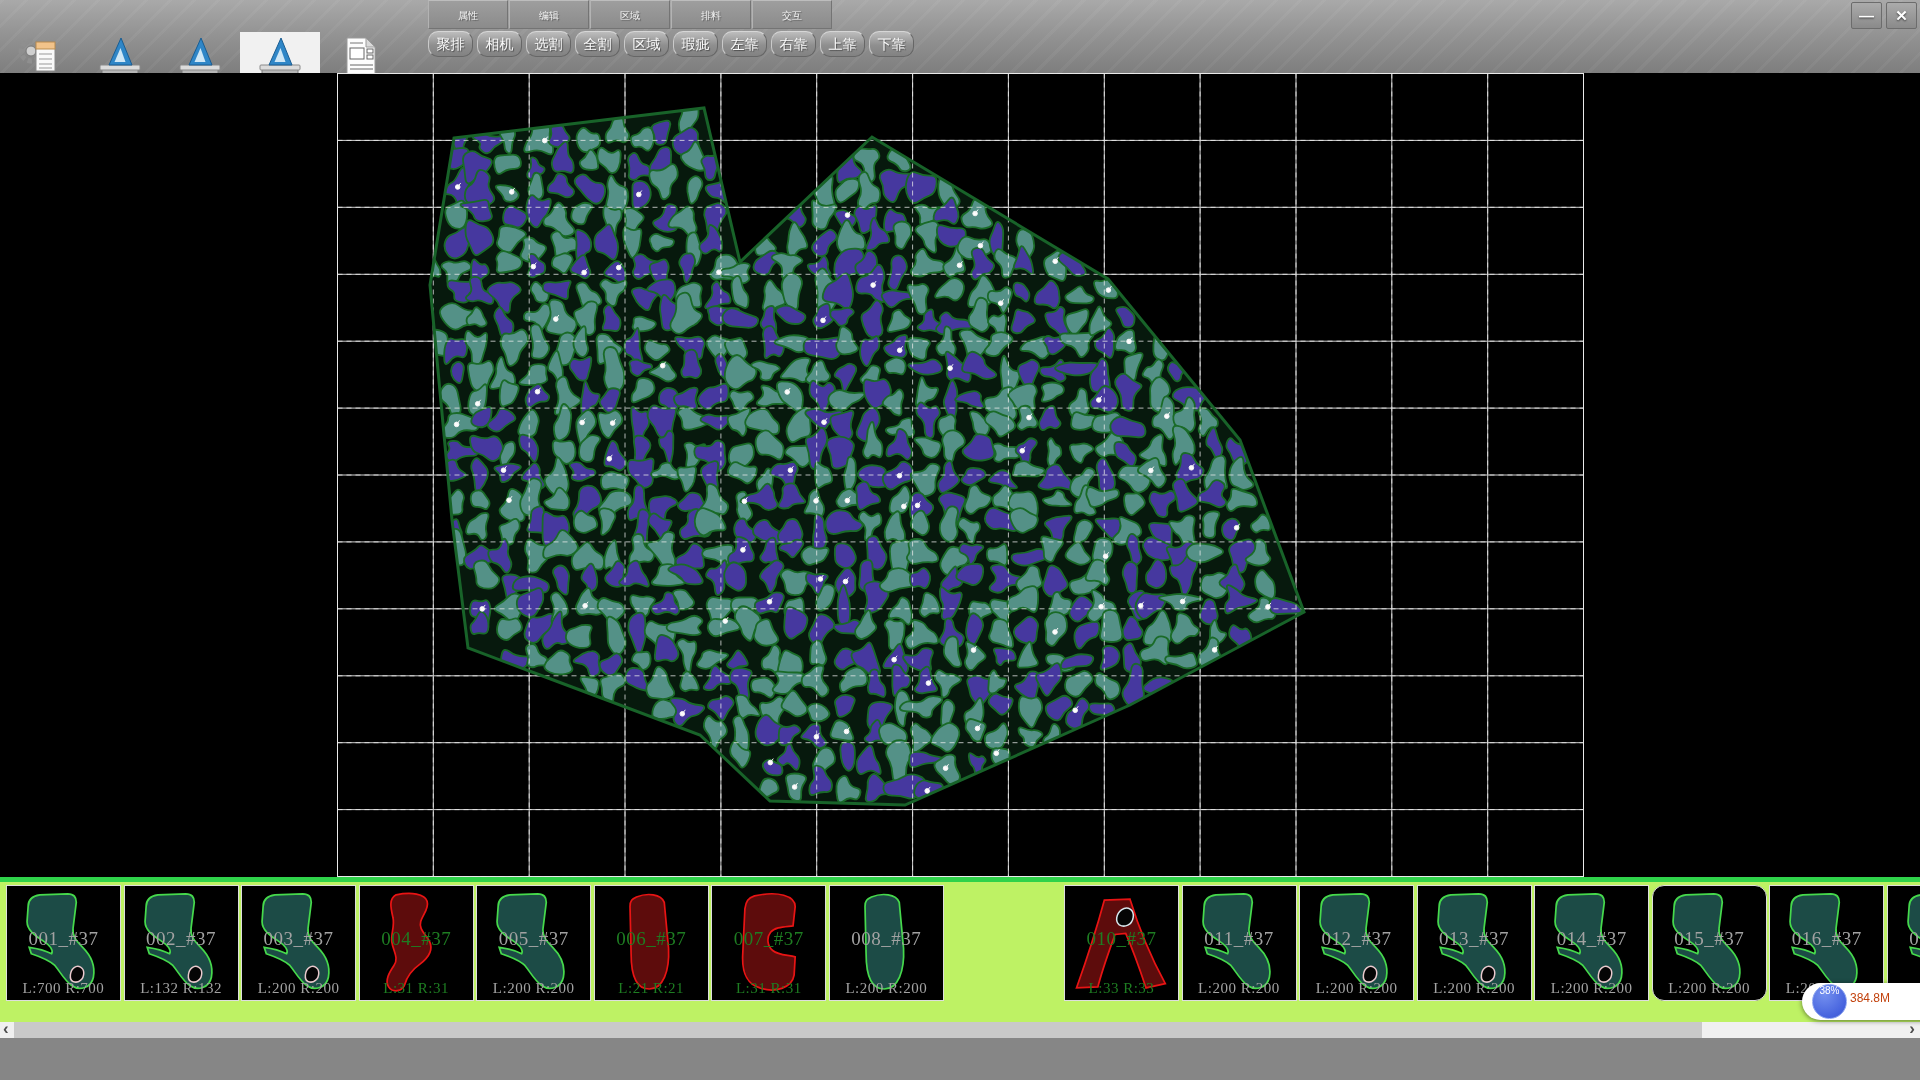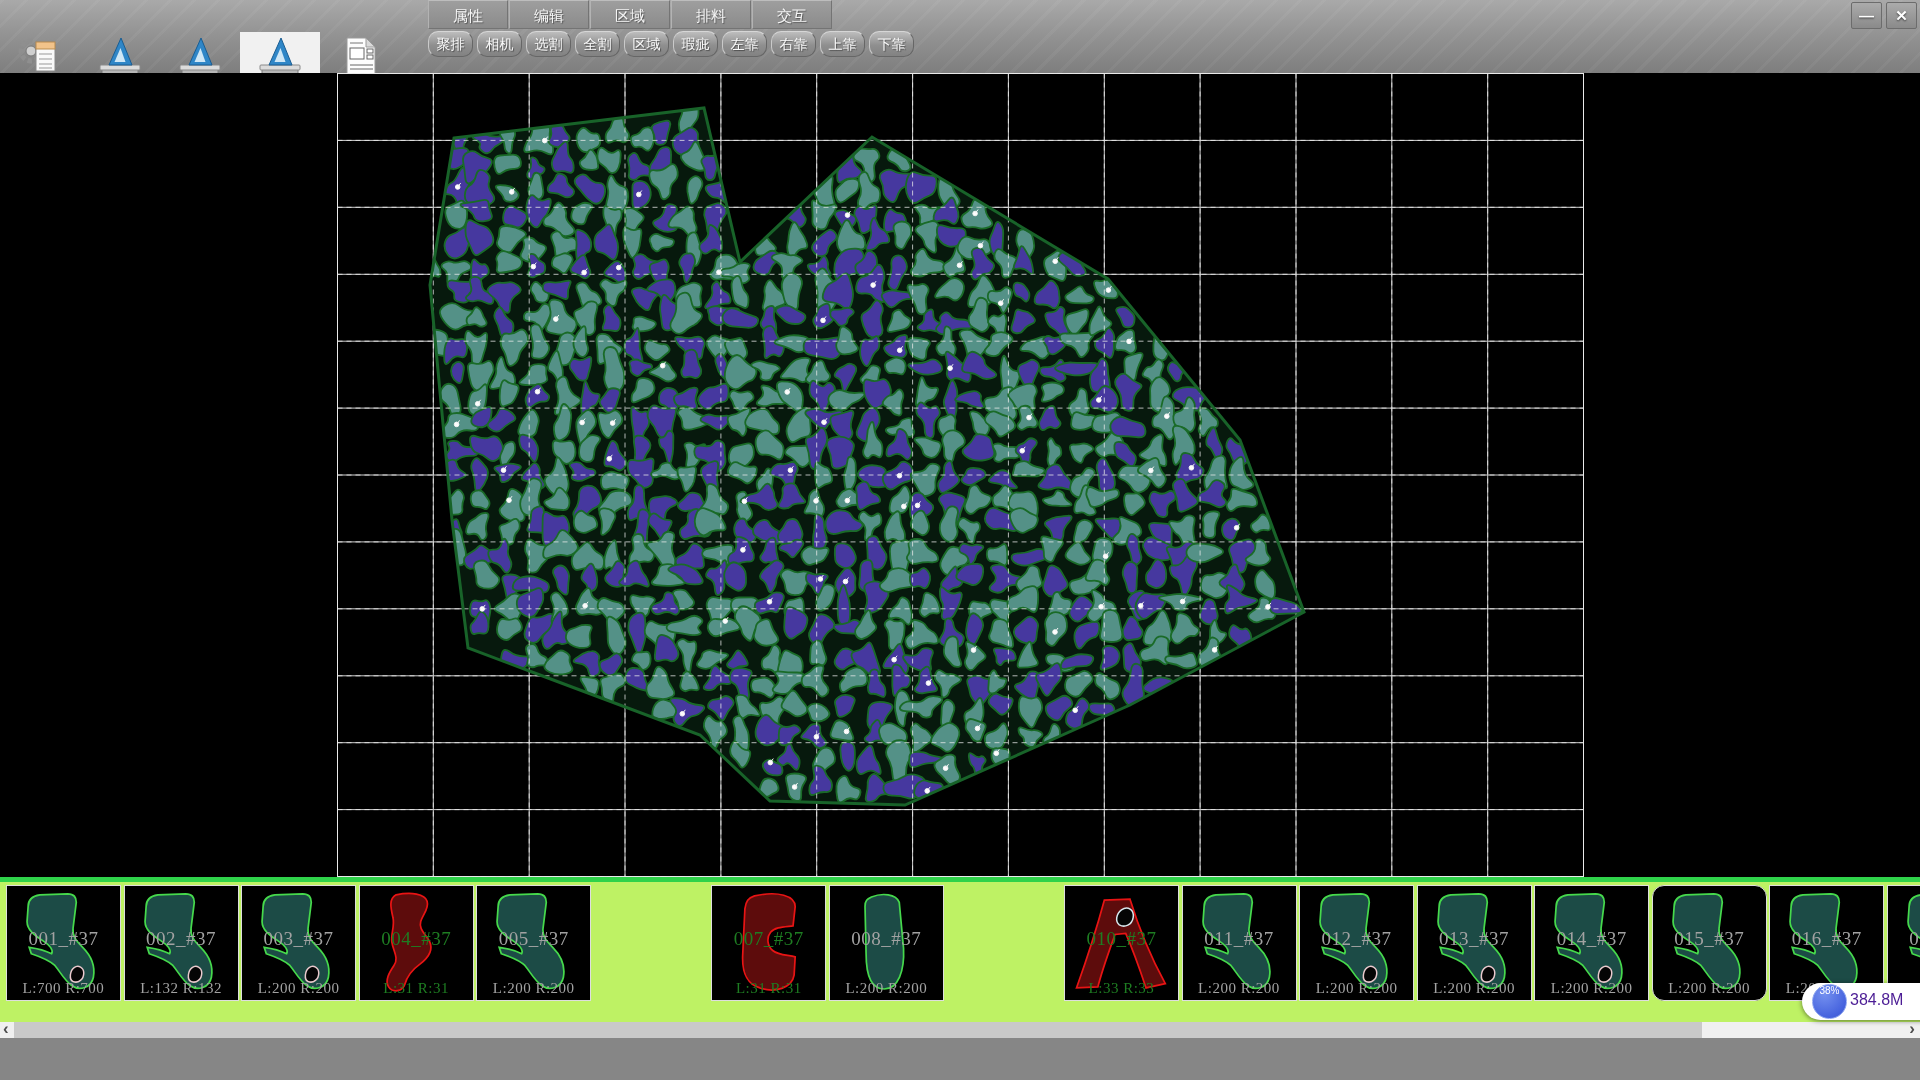--- a/index.html
+++ b/index.html
@@ -14,21 +14,21 @@
   .icon-buttons{position:absolute;left:0;top:0;display:flex;}
   .icon-btn{width:80px;height:73px;display:flex;flex-direction:column;align-items:center;
     padding-top:3px;box-sizing:border-box;cursor:pointer;margin-top:32px;}
   .icon-btn.active{background:#f1f1f1;}
   .big-icon{width:46px;height:44px;display:block;}
   .big-icon svg{width:100%;height:100%;}
   .icon-label{font-size:15px;color:#fdfdfd;text-shadow:1px 1px 1px rgba(0,0,0,.45);margin-top:1px;}
   .icon-btn.active .icon-label{color:#bcbcbc;text-shadow:none;}
 
   .menu-row{position:absolute;left:428px;top:0;height:29px;display:flex;}
-  .menu-btn{width:80px;height:29px;line-height:29px;text-align:center;color:#f5f5f5;font-size:15px;
+  .menu-btn{width:80px;height:29px;line-height:29px;text-align:center;color:#f5f5f5;font-size:10px;
     text-shadow:1px 1px 1px rgba(0,0,0,.4);cursor:pointer;
     background:linear-gradient(180deg,#9e9e9e,#8b8b8b);
     border:1px solid #747474;border-top-color:#bdbdbd;border-left-color:#b3b3b3;box-sizing:border-box;
     margin-right:1px;}
   .action-row{position:absolute;left:428px;top:31px;display:flex;gap:4px;}
   .action-btn{min-width:45px;padding:0 3px;height:26px;line-height:25px;text-align:center;font-size:14px;
     color:#fafafa;text-shadow:1px 1px 1px rgba(0,0,0,.45);cursor:pointer;
     background:linear-gradient(180deg,#bdbdbd,#8f8f8f 55%,#828282);
     border:1px solid #666;border-top-color:#d6d6d6;border-left-color:#cacaca;border-radius:10px;
     box-sizing:border-box;}
@@ -51,21 +51,21 @@
   .part-name{position:absolute;top:42px;width:100%;text-align:center;
     font-family:"Liberation Serif",serif;font-size:19px;letter-spacing:.5px;}
   .part-lr{position:absolute;bottom:3px;width:100%;text-align:center;
     font-family:"Liberation Serif",serif;font-size:15px;letter-spacing:.5px;}
   .theme-teal .part-name,.theme-teal .part-lr{color:#a2a2a2;}
   .theme-red .part-name,.theme-red .part-lr{color:#1e7d22;}
 
   
   .memory-pill{position:absolute;left:1802px;top:983px;width:130px;height:37px;background:#fff;
     border-radius:19px 0 0 19px;box-shadow:0 1px 5px rgba(0,0,0,.5);z-index:4;}
-  .memory-pill span{position:absolute;left:48px;top:8px;font-size:16px;color:#4c1d95;}
+  .memory-pill span{position:absolute;left:48px;top:8px;font-size:12px;color:#c2410c;}
   .progress-circle{position:absolute;left:1812px;top:984px;width:35px;height:35px;border-radius:50%;
     background:radial-gradient(circle at 35% 28%,#7490ef,#4663de 70%,#3d55c9);
     border:1px solid #8ea6f1;box-sizing:border-box;color:#fff;font-size:10px;z-index:5;
     display:flex;align-items:flex-start;justify-content:center;}
 
   
   .hscroll{position:absolute;left:0;top:1022px;width:1920px;height:16px;background:#f0f0f0;}
   .hscroll .thumb{position:absolute;left:14px;top:0;width:1688px;height:16px;background:#c9c9c9;}
   .hscroll .arrow{position:absolute;top:-1px;height:16px;line-height:16px;color:#4f4f4f;
     font-size:17px;font-weight:bold;z-index:2;cursor:pointer;}
@@ -1042,20 +1042,27 @@
         <div class="part-name">004_#37</div>
         <div class="part-lr">L:31 R:31</div>
       </div>
       <div class="part-cell theme-teal" style="left: 476.2px;">
         <svg viewBox="0 0 100 100" preserveAspectRatio="xMidYMid meet">
           <path d="M27,5 C20,6 16,9 16,16 L15,30 C15,38 22,43 30,48 C36,52 40,56 38,60 C32,57 24,55 17,54 L19,60 C28,63 36,66 41,71 C46,77 50,85 57,90 C64,95 75,92 77,82 C79,71 75,62 67,54 C61,48 57,43 58,36 L61,12 C61,7 59,4 53,4 Z" fill="#1c4b46" stroke="#46d94c" stroke-width="1.6"></path>
         </svg>
         <div class="part-name">005_#37</div>
         <div class="part-lr">L:200 R:200</div>
       </div>
+      <div class="part-cell theme-red" style="left: 593.75px;">
+        <svg viewBox="0 0 100 100" preserveAspectRatio="xMidYMid meet">
+          <path d="M35,7 C45,3 58,4 61,12 L65,55 C66,76 60,93 47,93 C35,93 30,80 30,60 L29,16 C29,10 31,9 35,7 Z" fill="#5d0c0c" stroke="#e81414" stroke-width="1.6"></path>
+        </svg>
+        <div class="part-name">006_#37</div>
+        <div class="part-lr">L:21 R:21</div>
+      </div>
       <div class="part-cell theme-red" style="left: 711.3px;">
         <svg viewBox="0 0 100 100" preserveAspectRatio="xMidYMid meet">
           <path d="M36,6 C58,1 74,6 74,16 L72,34 C64,35 55,35 51,40 C47,45 48,53 53,57 C59,62 68,61 74,63 L73,80 C71,92 55,97 41,92 C28,88 24,77 25,60 L27,18 C28,11 30,8 36,6 Z" fill="#5d0c0c" stroke="#e81414" stroke-width="1.6"></path>
         </svg>
         <div class="part-name">007_#37</div>
         <div class="part-lr">L:31 R:31</div>
       </div>
       <div class="part-cell theme-teal" style="left: 828.85px;">
         <svg viewBox="0 0 100 100" preserveAspectRatio="xMidYMid meet">
           <path d="M35,7 C45,3 58,4 61,12 L65,55 C66,76 60,93 47,93 C35,93 30,80 30,60 L29,16 C29,10 31,9 35,7 Z" fill="#1c4b46" stroke="#46d94c" stroke-width="1.6"></path>

